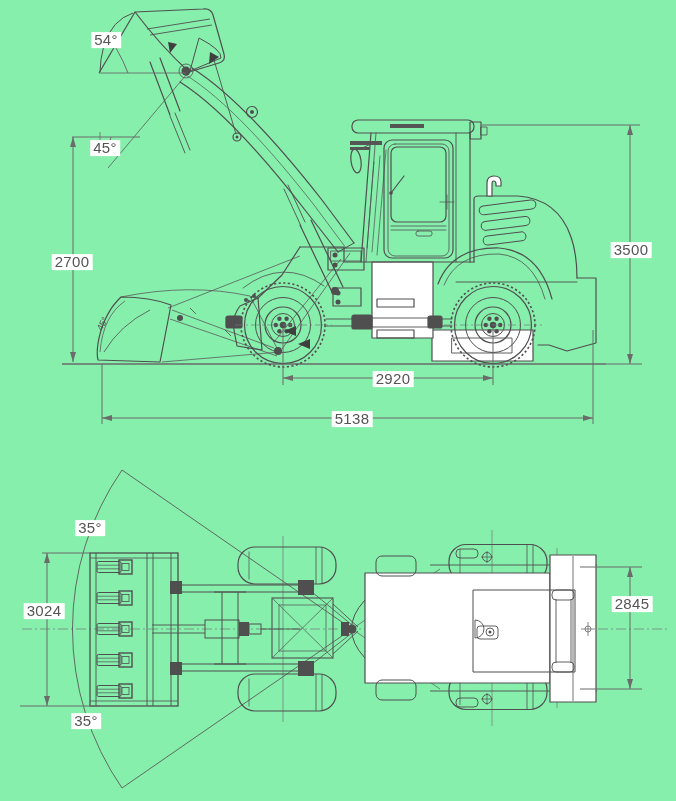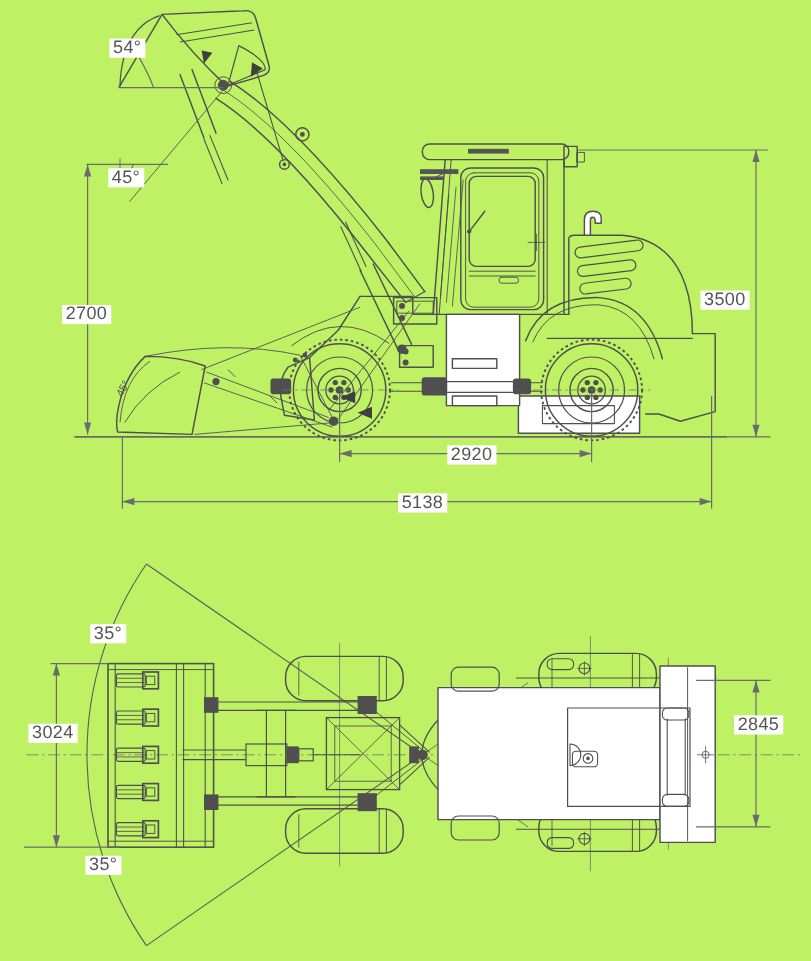--- a/index.html
+++ b/index.html
@@ -1,16 +1,16 @@
 <!DOCTYPE html>
 <html><head>
 <meta charset="utf-8">
 <style>
   html,body{margin:0;padding:0;background:#ffffff;}
-  #canvas{position:relative;width:676px;height:801px;background:#bef264;overflow:hidden;
+  #canvas{position:relative;width:676px;height:801px;background:#86efac;overflow:hidden;
           font-family:"Liberation Sans",sans-serif;}
   #drawing{position:absolute;left:0;top:0;}
   .dim-label{position:absolute;transform:translate(-50%,-50%);
              font:15px "Liberation Sans",sans-serif;color:#555;background:#fff;
              padding:0 3px;line-height:1.05;letter-spacing:.3px;white-space:nowrap;}
   .dim-label.tiny{font-size:9px;padding:0 1px;letter-spacing:0;}
 </style>
 </head>
 <body>
 
@@ -345,21 +345,21 @@
       <circle cx="588" cy="629" r="3" stroke-width=".8"></circle>
       <line x1="581" y1="629" x2="595" y2="629" stroke-width=".8"></line>
       <line x1="588" y1="622" x2="588" y2="636" stroke-width=".8"></line>
     </g>
   </g>
 </svg>
 
   <div class="dim-label" style="left:106px;top:40px">54°</div>
   <div class="dim-label" style="left:105px;top:148px">45°</div>
   <div class="dim-label" style="left:72px;top:262px">2700</div>
-  <div class="dim-label" style="left:604px;top:250px">3500</div>
+  <div class="dim-label" style="left:631px;top:250px">3500</div>
   <div class="dim-label" style="left:393px;top:379px">2920</div>
   <div class="dim-label" style="left:352px;top:419px">5138</div>
   <div class="dim-label tiny" style="left:103px;top:324px;transform:translate(-50%,-50%) rotate(-62deg);background:transparent">45°</div>
   <div class="dim-label" style="left:90px;top:528px">35°</div>
   <div class="dim-label" style="left:86px;top:721px">35°</div>
   <div class="dim-label" style="left:44px;top:611px">3024</div>
   <div class="dim-label" style="left:632px;top:604px">2845</div>
 </div>
 
 </body></html>

